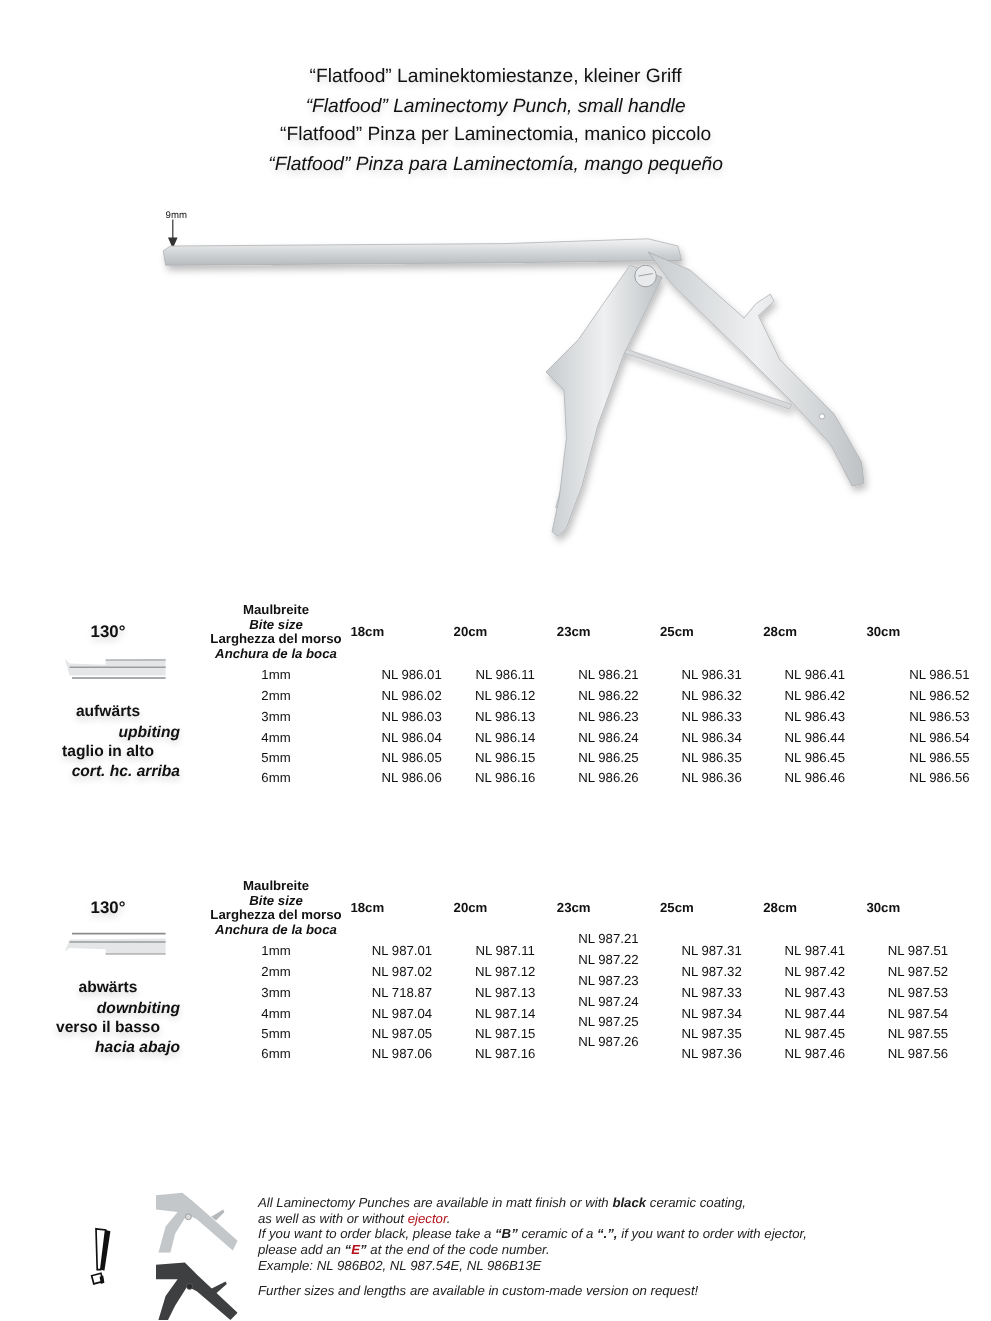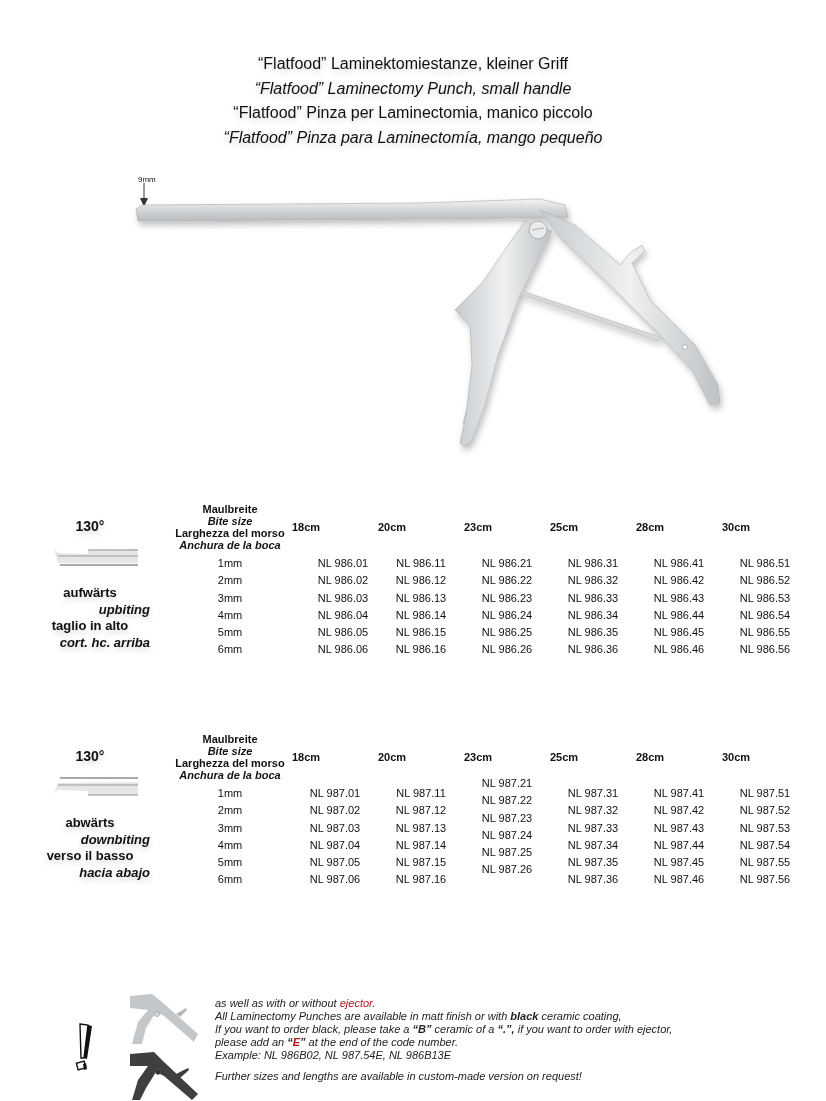--- a/index.html
+++ b/index.html
@@ -165,21 +165,21 @@
         <div>NL 986.36</div>
       </div>
       <div class="code-col" style="left: 636px; top: 55px;">
         <div>NL 986.41</div>
         <div>NL 986.42</div>
         <div>NL 986.43</div>
         <div>NL 986.44</div>
         <div>NL 986.45</div>
         <div>NL 986.46</div>
       </div>
-      <div class="code-col" style="left: 722px; top: 55px;">
+      <div class="code-col" style="left: 722px; top: 55px; text-align: right;">
         <div>NL 986.51</div>
         <div>NL 986.52</div>
         <div>NL 986.53</div>
         <div>NL 986.54</div>
         <div>NL 986.55</div>
         <div>NL 986.56</div>
       </div>
     </div>
 </div>
 
@@ -218,21 +218,21 @@
       <div class="len-head" style="left: 378px; top: 21px;">20cm</div>
       <div class="len-head" style="left: 464px; top: 21px;">23cm</div>
       <div class="len-head" style="left: 550px; top: 21px;">25cm</div>
       <div class="len-head" style="left: 636px; top: 21px;">28cm</div>
       <div class="len-head" style="left: 722px; top: 21px;">30cm</div>
     </div>
   <div class="codes">
       <div class="code-col" style="left: 292px; top: 55px;">
         <div>NL 987.01</div>
         <div>NL 987.02</div>
-        <div>NL 987.03</div>
+        <div>NL 718.87</div>
         <div>NL 987.04</div>
         <div>NL 987.05</div>
         <div>NL 987.06</div>
       </div>
       <div class="code-col" style="left: 378px; top: 55px;">
         <div>NL 987.11</div>
         <div>NL 987.12</div>
         <div>NL 987.13</div>
         <div>NL 987.14</div>
         <div>NL 987.15</div>
@@ -284,20 +284,20 @@
   <path d="M46 22 L56 16 L57 18 L50 25 Z" fill="#b5b8bb"></path>
   <circle cx="27" cy="22" r="2.5" fill="#d8dadc" stroke="#888" stroke-width="0.6"></circle>
 </svg>
 <svg class="abs thumb2" viewBox="0 0 68 50">
   <path d="M0 4 L24 2 L34 12 L68 44 L62 50 L34 26 L26 22 L16 38 L10 50 L2 50 L8 30 L18 16 L0 16 Z" fill="#3d3f41"></path>
   <path d="M46 24 L58 18 L59 20 L50 28 Z" fill="#3d3f41"></path>
   <circle cx="28" cy="22" r="2.5" fill="#2a2b2c" stroke="#666" stroke-width="0.6"></circle>
 </svg>
 
 <div class="abs note">
+  <div><span>All Laminectomy Punches are available in matt finish or with </span><b>black</b><span> ceramic coating,</span></div>
   <div><span>as well as with or without </span><span class="red">ejector</span><span>.</span></div>
-  <div><span>All Laminectomy Punches are available in matt finish or with </span><b>black</b><span> ceramic coating,</span></div>
   <div><span>If you want to order black, please take a </span><b>“B”</b><span> ceramic of a </span><b>“.”,</b><span> if you want to order with ejector,</span></div>
   <div><span>please add an </span><b>“</b><b class="red">E</b><b>”</b><span> at the end of the code number.</span></div>
   <div>Example: NL 986B02, NL 987.54E, NL 986B13E</div>
   <div class="gap"></div>
   <div>Further sizes and lengths are available in custom-made version on request!</div>
 </div>
 
 </body></html>

